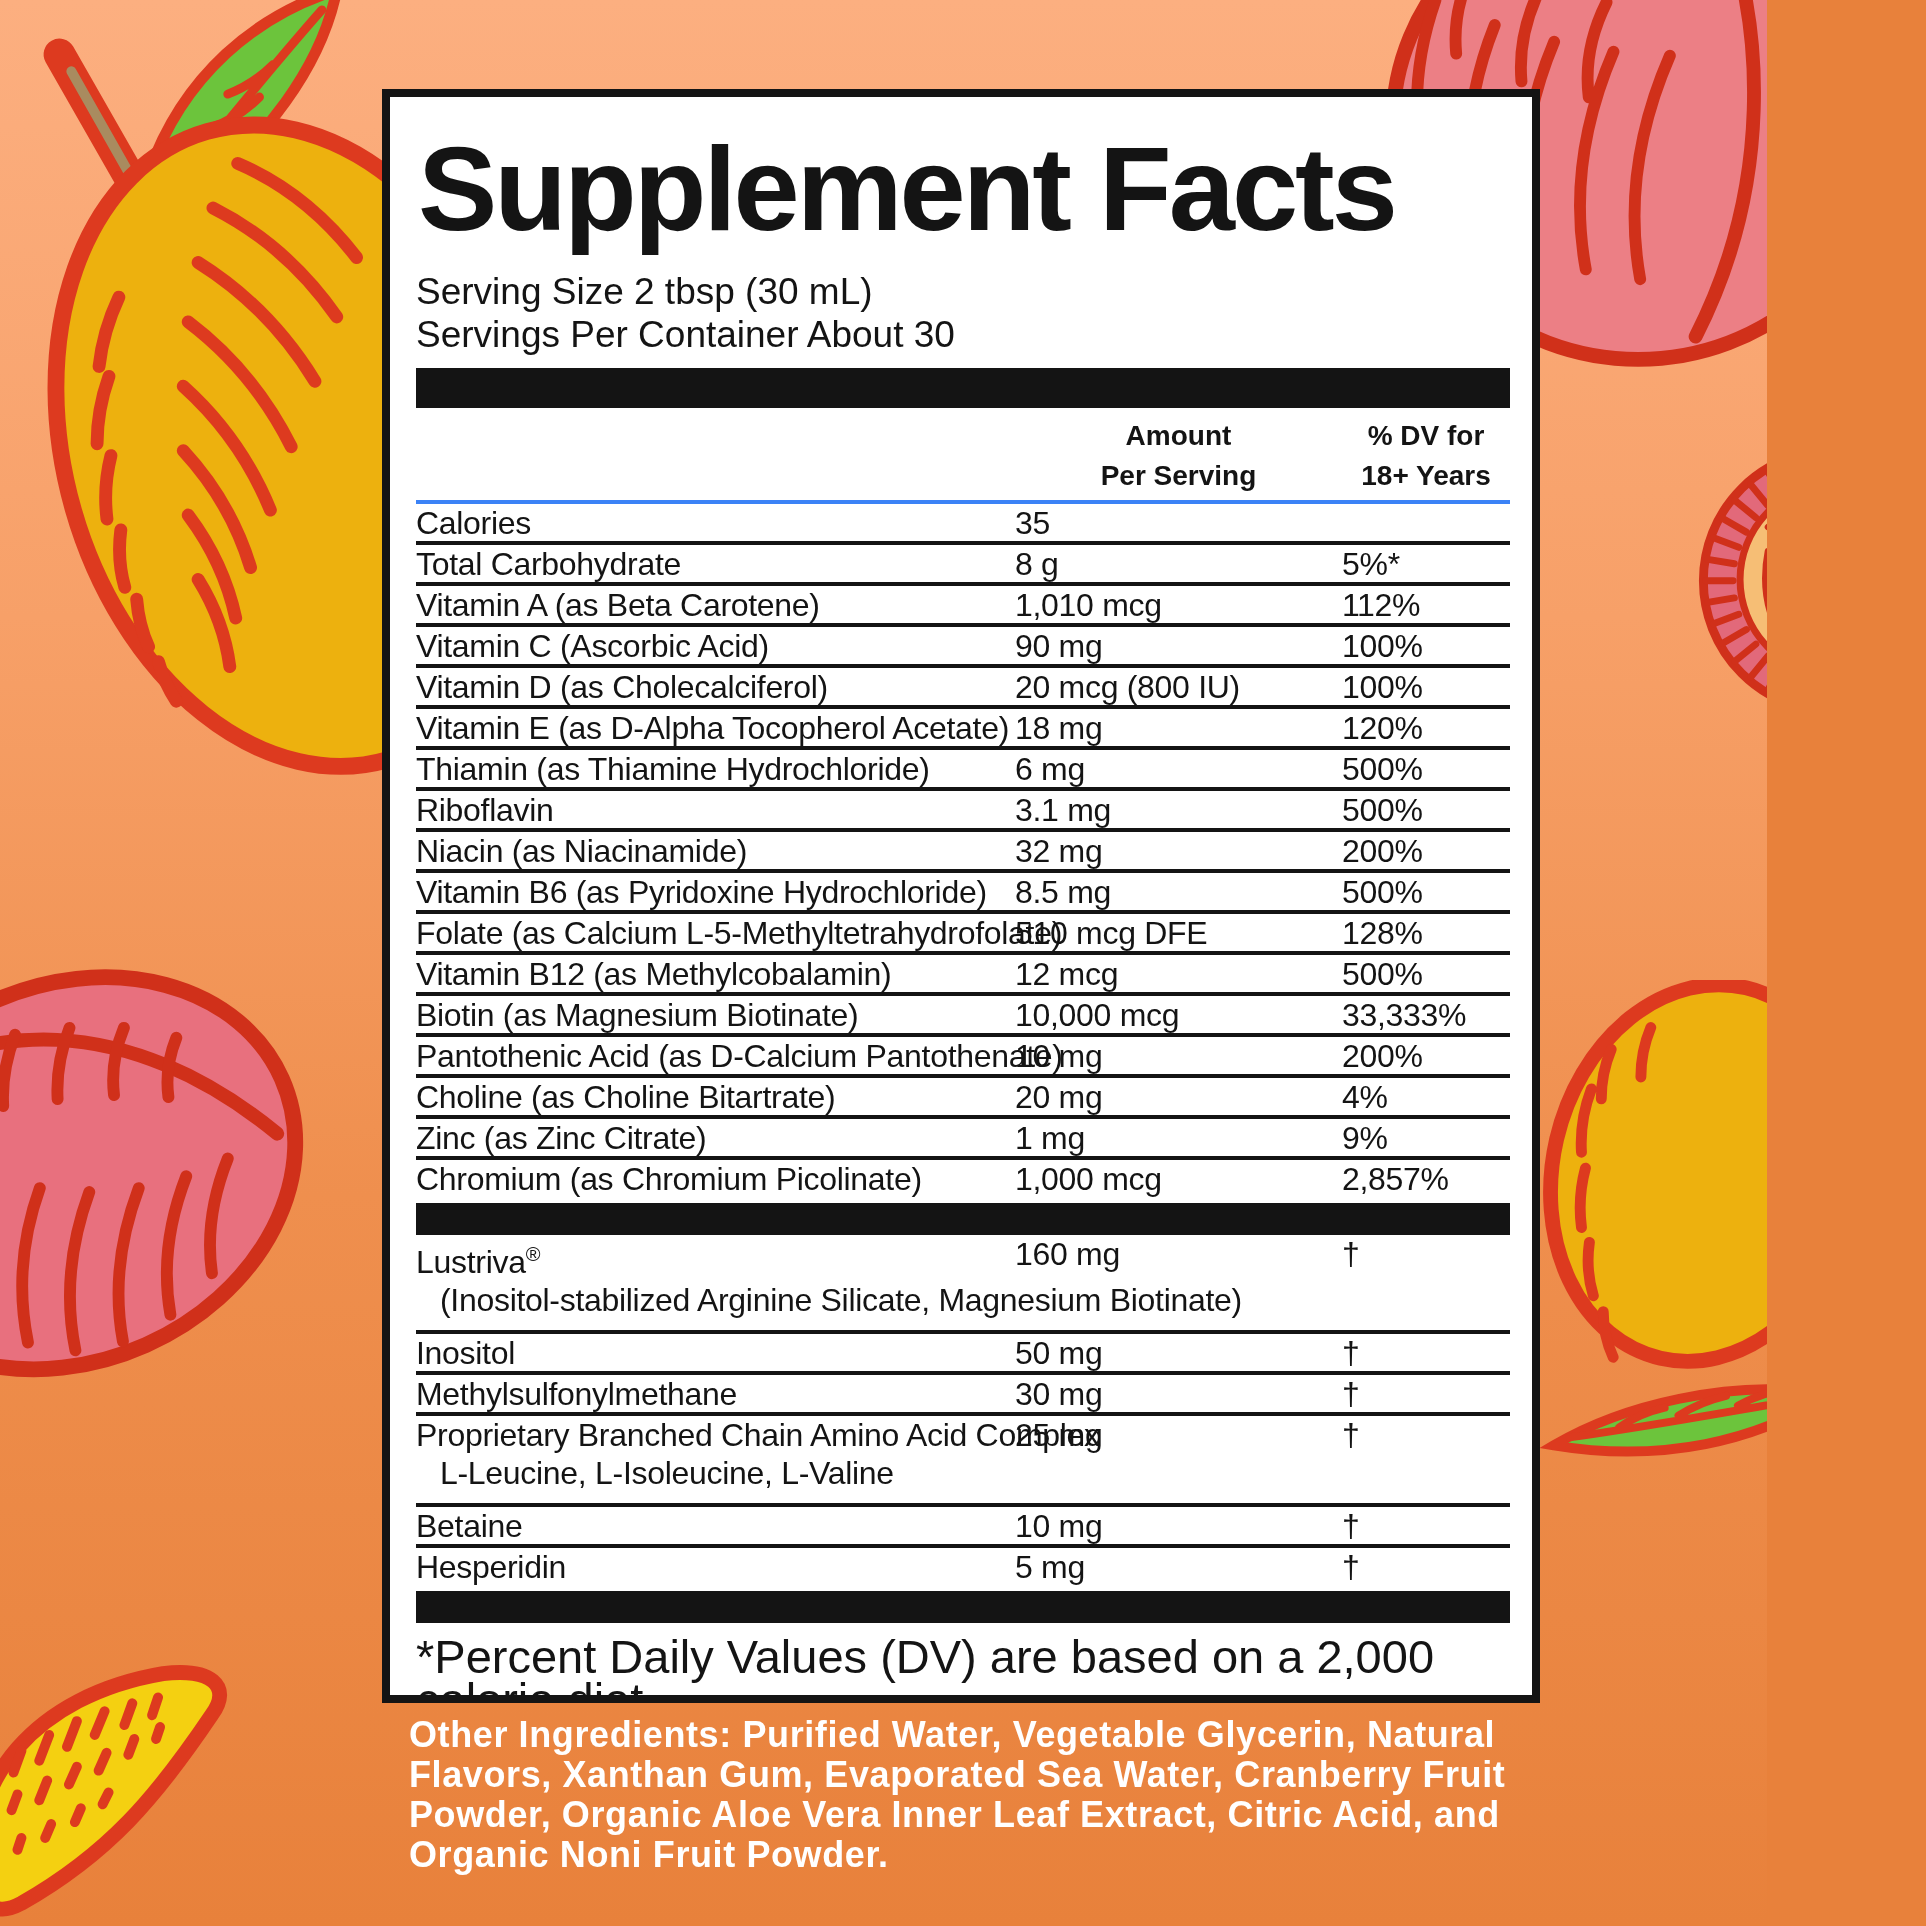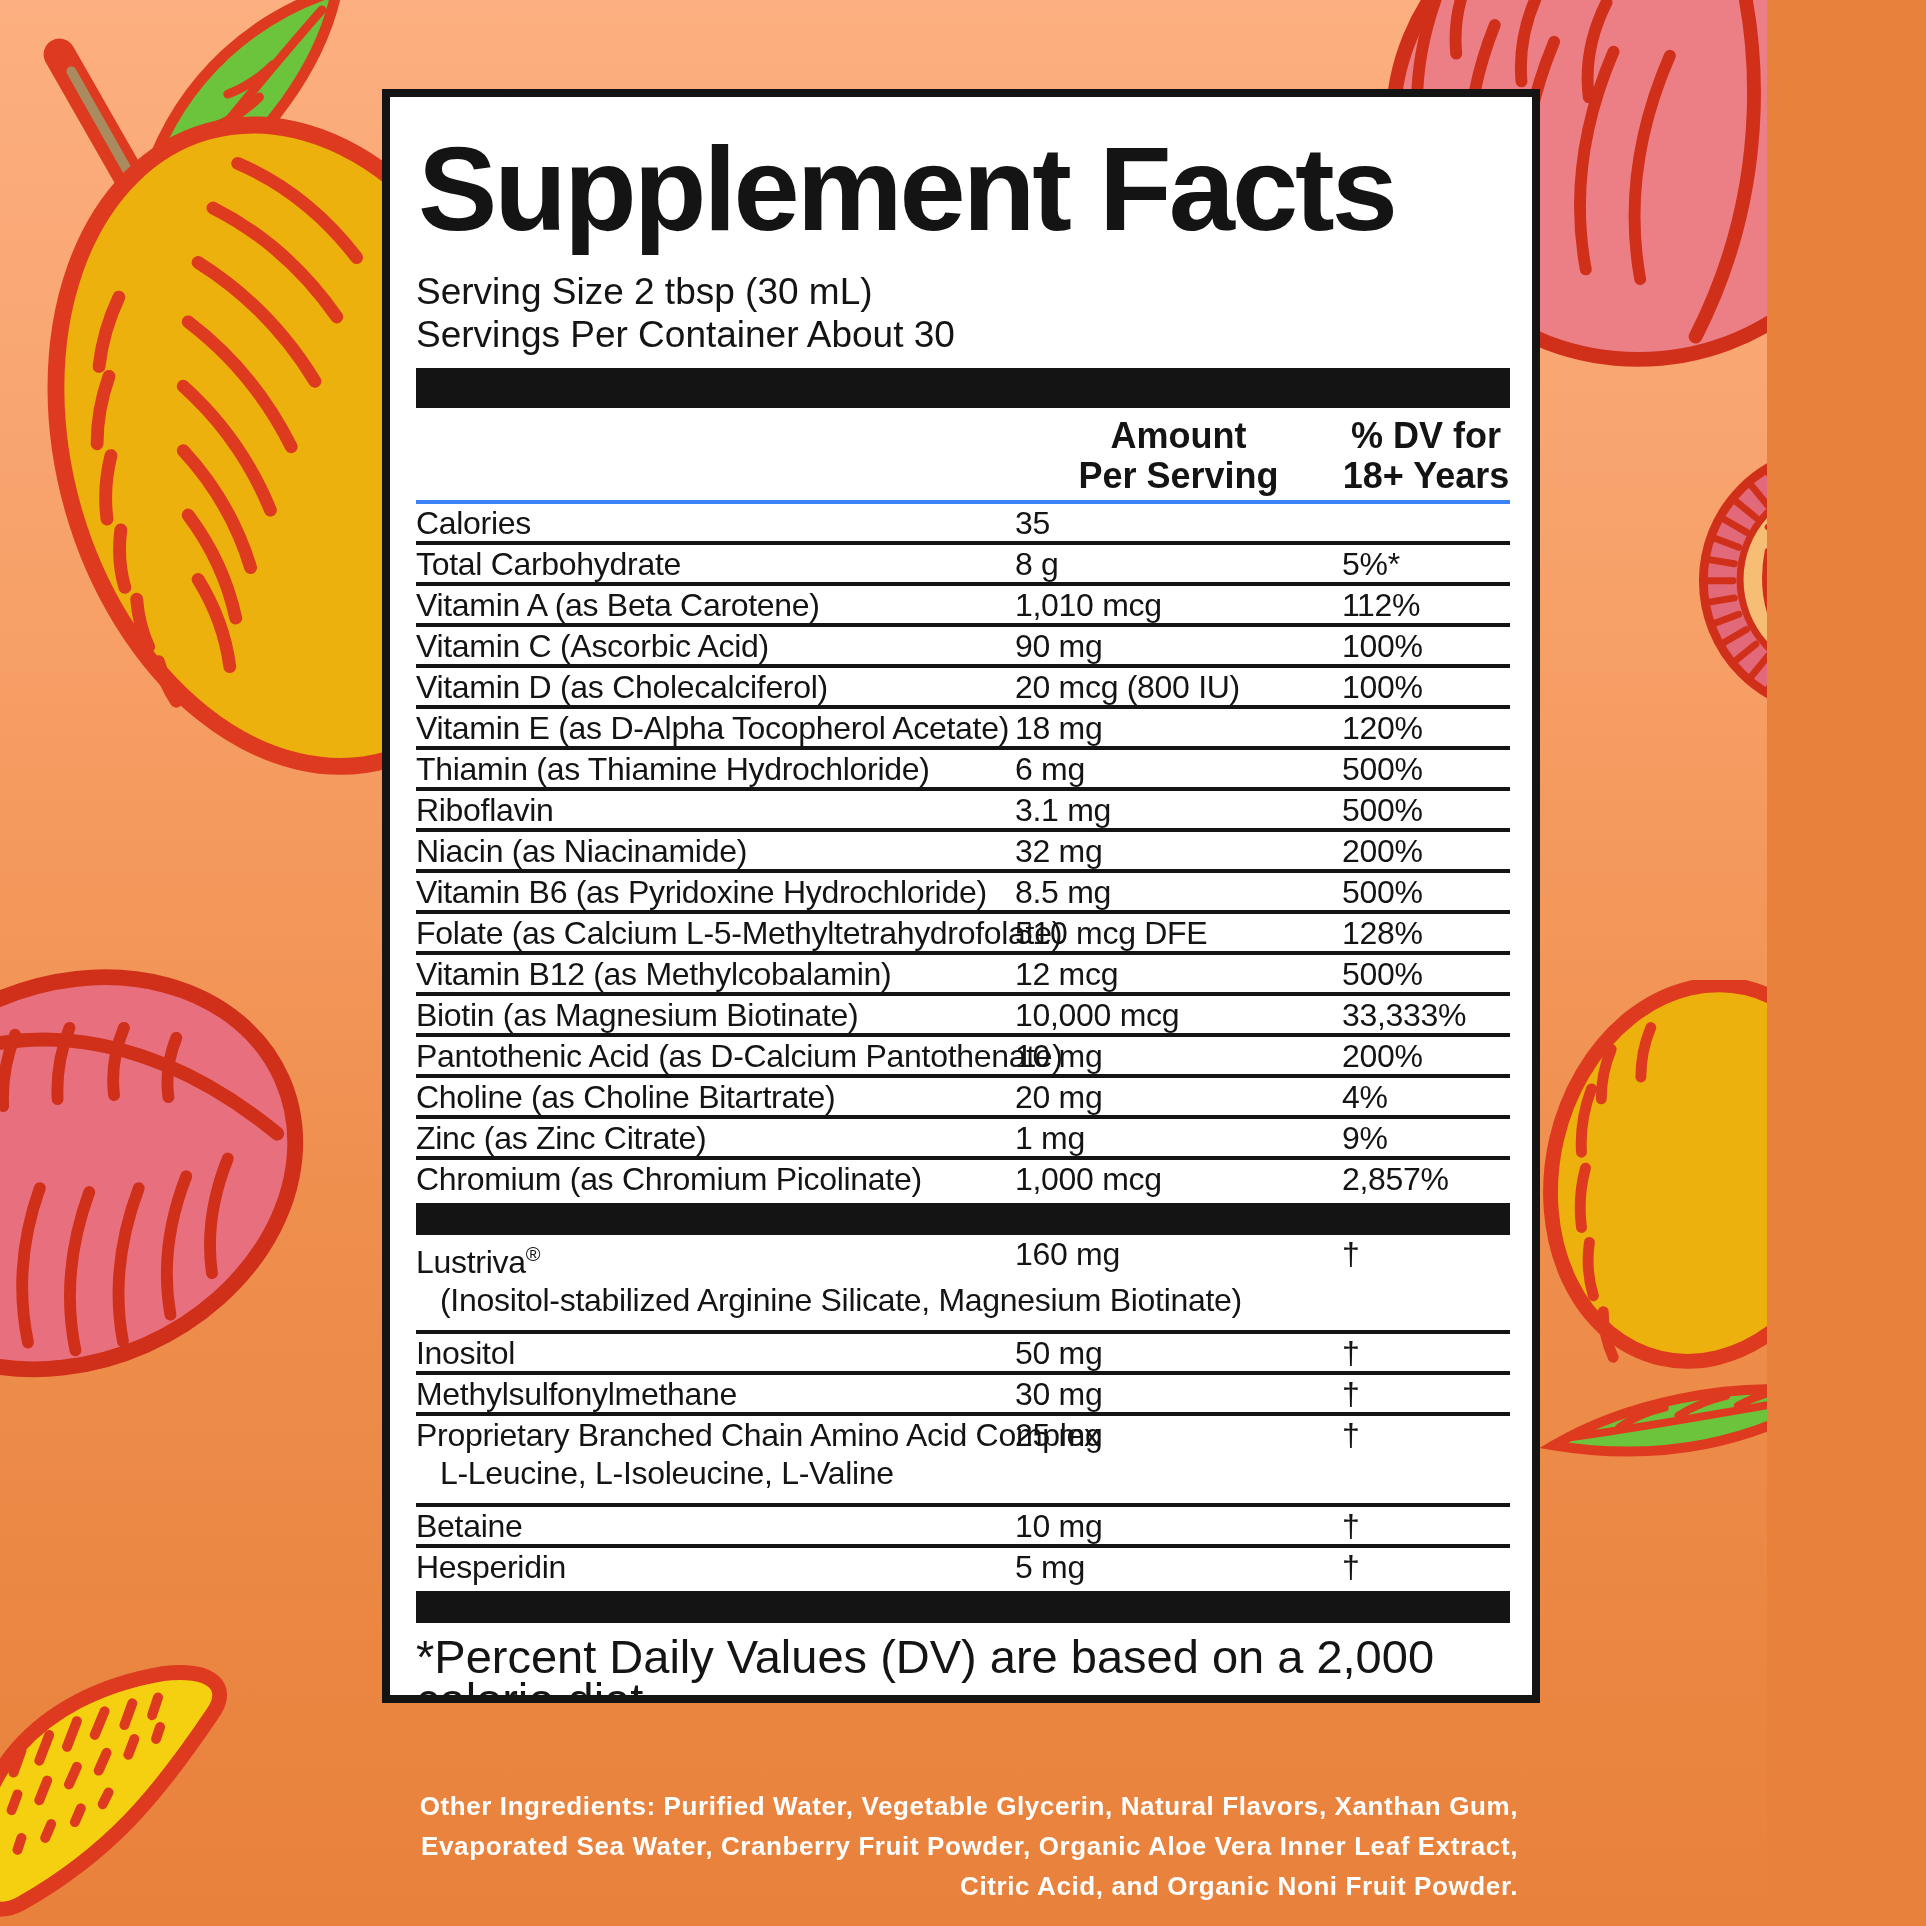--- a/index.html
+++ b/index.html
@@ -13,33 +13,33 @@
     position:absolute;left:382px;top:89px;width:1158px;height:1614px;z-index:2;
     background:#FFFFFF;border:8px solid #141414;box-sizing:border-box;
     padding:22px 22px 0 26px;overflow:hidden;
   }
   .title{font-size:119px;line-height:111px;font-weight:700;letter-spacing:-3px;margin:14px 0 0 2px;white-space:nowrap;}
   .serving{margin-top:26px;font-size:37px;line-height:43px;}
   .bar{background:#141414;height:40px;margin-top:12px;}
   .bar.mid{height:32px;margin-top:6px;}
   .grid3{display:grid;grid-template-columns:minmax(0,1fr) 327px 168px;}
   .colhead{padding:8px 0 4px;}
-  .colhead .h{font-weight:700;font-size:36px;line-height:40px;text-align:center;}
+  .colhead .h{font-weight:700;font-size:28px;line-height:40px;text-align:center;}
   .rows{border-top:4px solid #3b82f6;}
   .row{display:grid;grid-template-columns:minmax(0,1fr) 327px 168px;align-items:start;
        border-top:4px solid #141414;font-size:32px;line-height:36px;letter-spacing:-0.3px;}
   .rows .row:first-child,.xrows .row:first-child{border-top:0;}
   .row .name{text-align:left;white-space:nowrap;padding-top:1px;}
   .row .name sup{font-size:20px;}
   .row .amt,.row .dv{padding-top:1px;}
   .row .sub{grid-column:1/-1;white-space:nowrap;padding:2px 0 12px 24px;}
   .footnotes{margin-top:12px;font-size:47px;line-height:43px;}
   .other{
-    position:absolute;left:409px;top:1786px;width:1109px;z-index:2;text-align:right;
-    color:#FFFFFF;font-weight:700;font-size:26px;line-height:40px;letter-spacing:0.6px;
+    position:absolute;left:409px;top:1715px;width:1109px;z-index:2;text-align:left;
+    color:#FFFFFF;font-weight:700;font-size:36px;line-height:40px;letter-spacing:0.6px;
   }
 </style>
 </head>
 <body>
 
 <div class="stage">
 
   <svg class="fruit" style="left:0;top:0;width:416px;height:832px" viewBox="0 0 420 840">
     <path d="M60,55 L140,195" stroke="#DD3A1F" stroke-width="32" stroke-linecap="round" fill="none"></path>
     <path d="M72,72 L132,178" stroke="#A98B5F" stroke-width="10" stroke-linecap="round" fill="none"></path>

